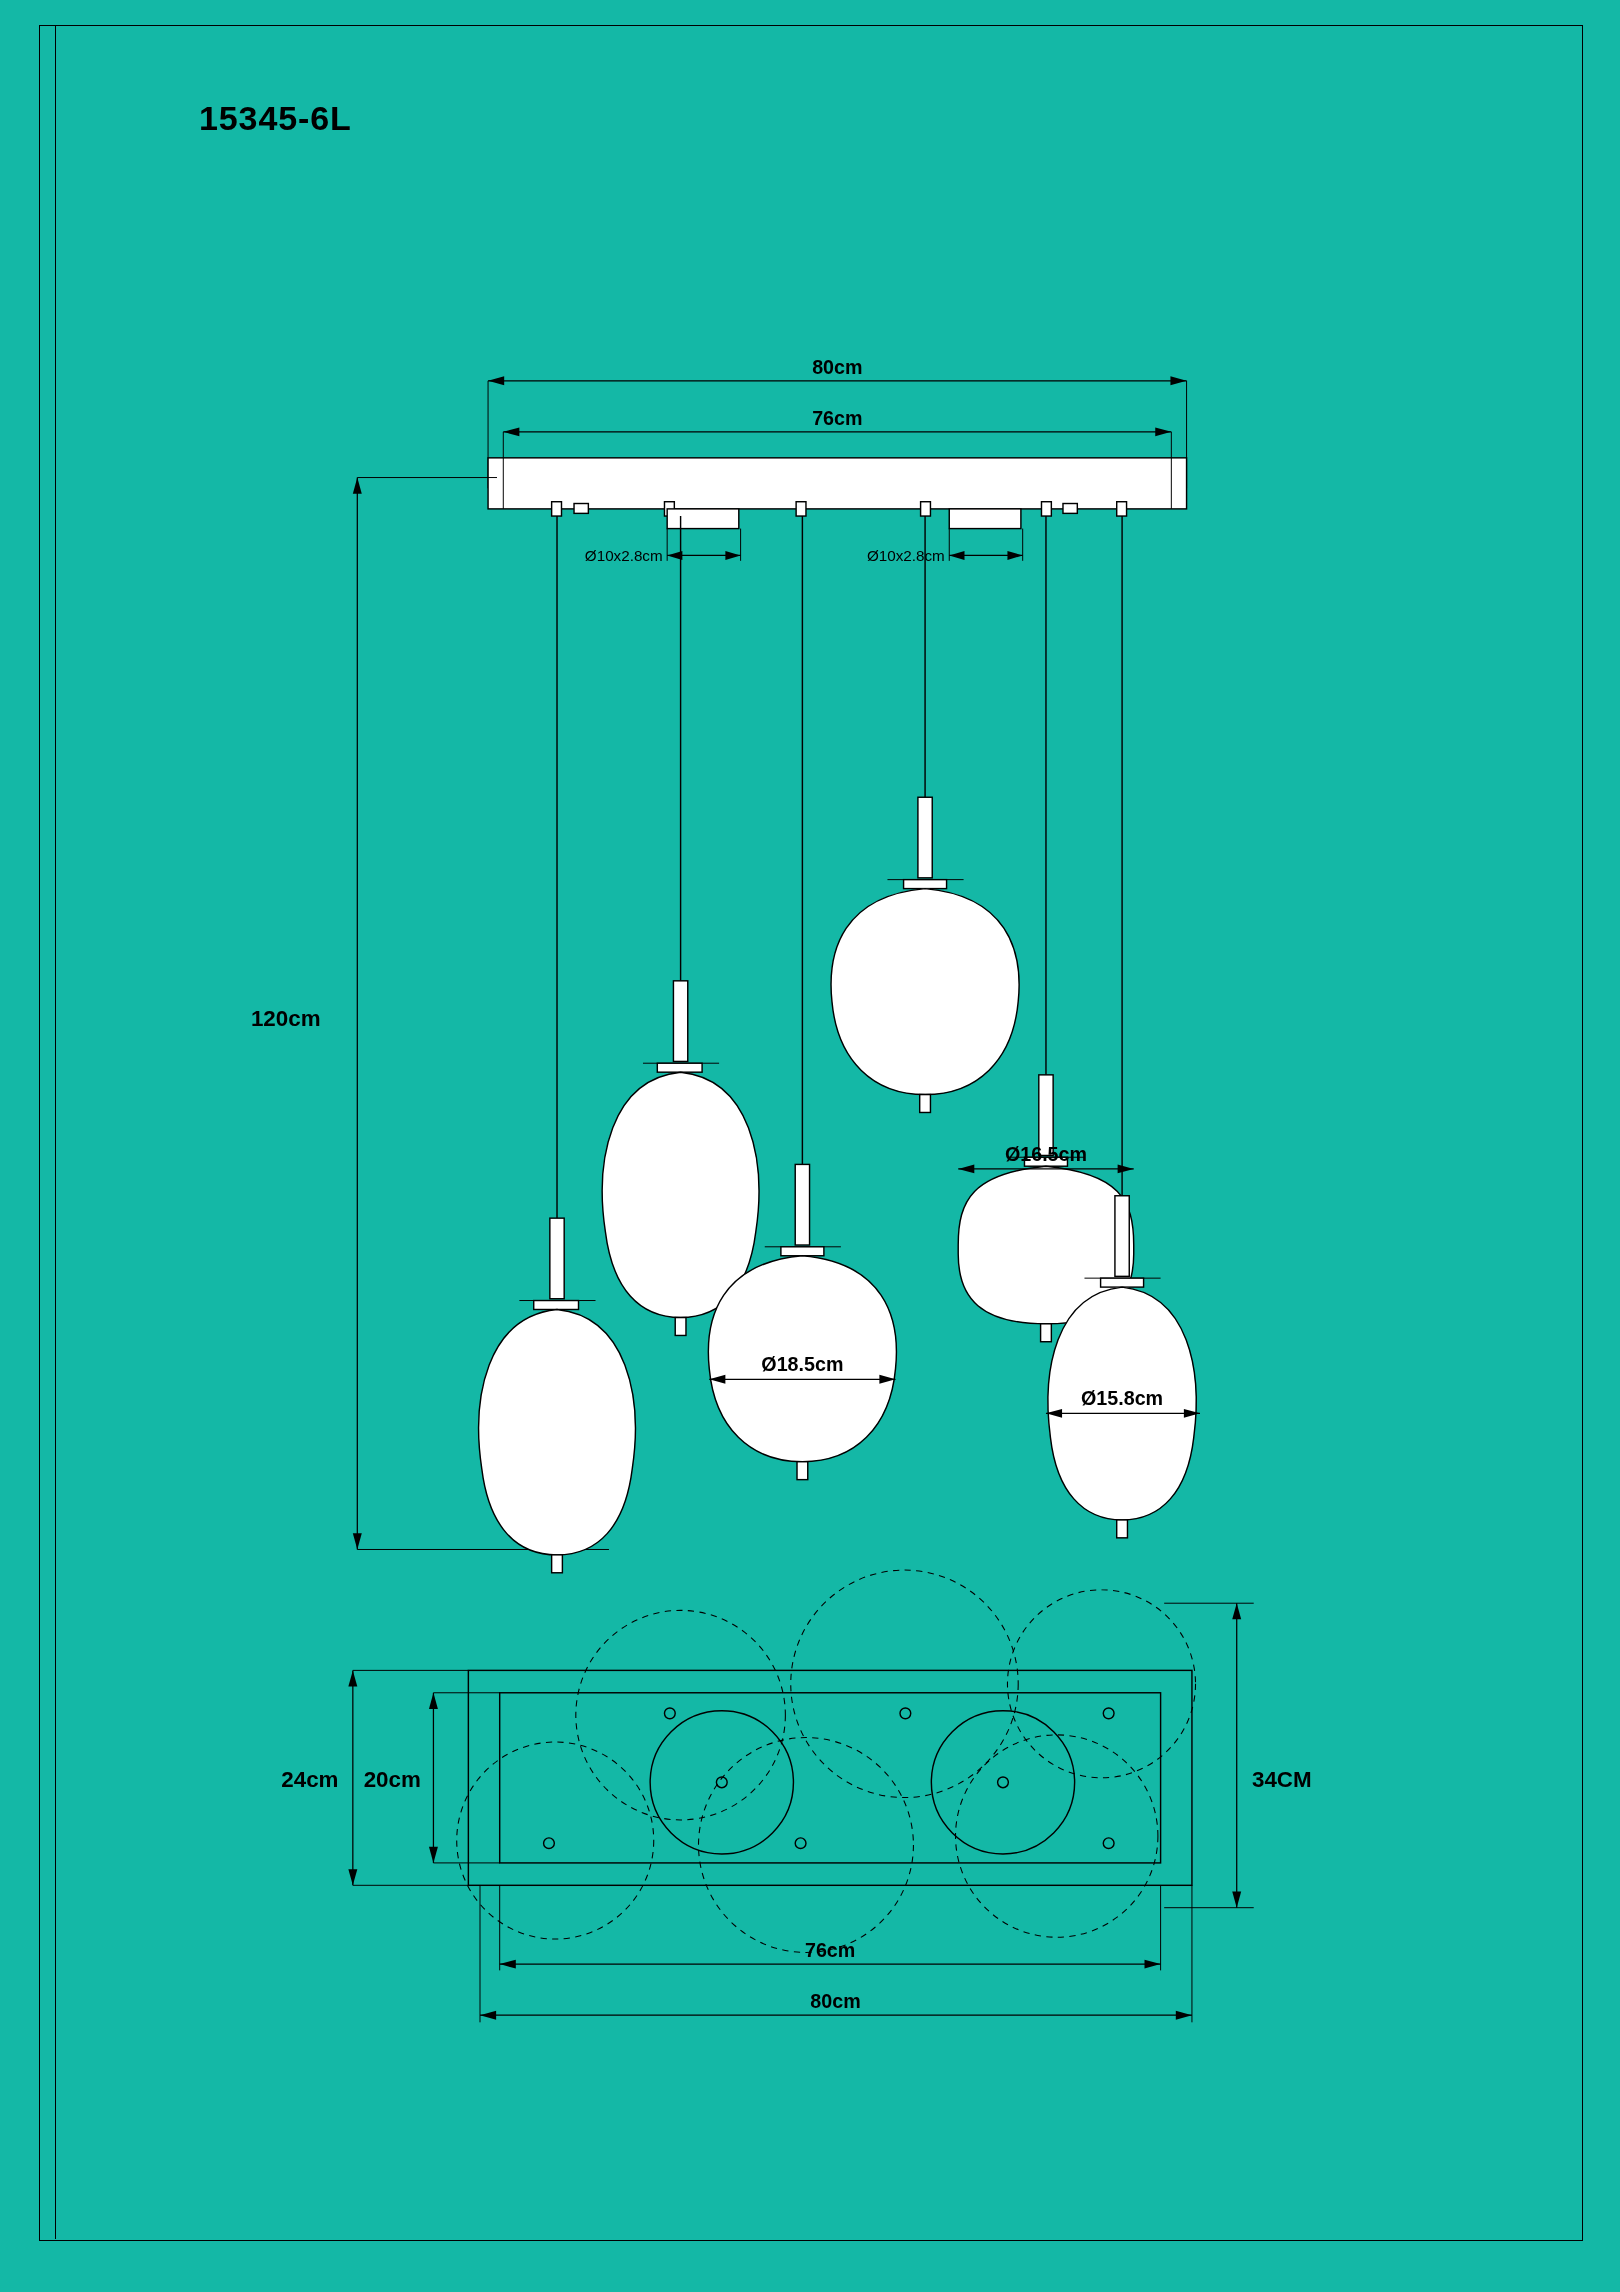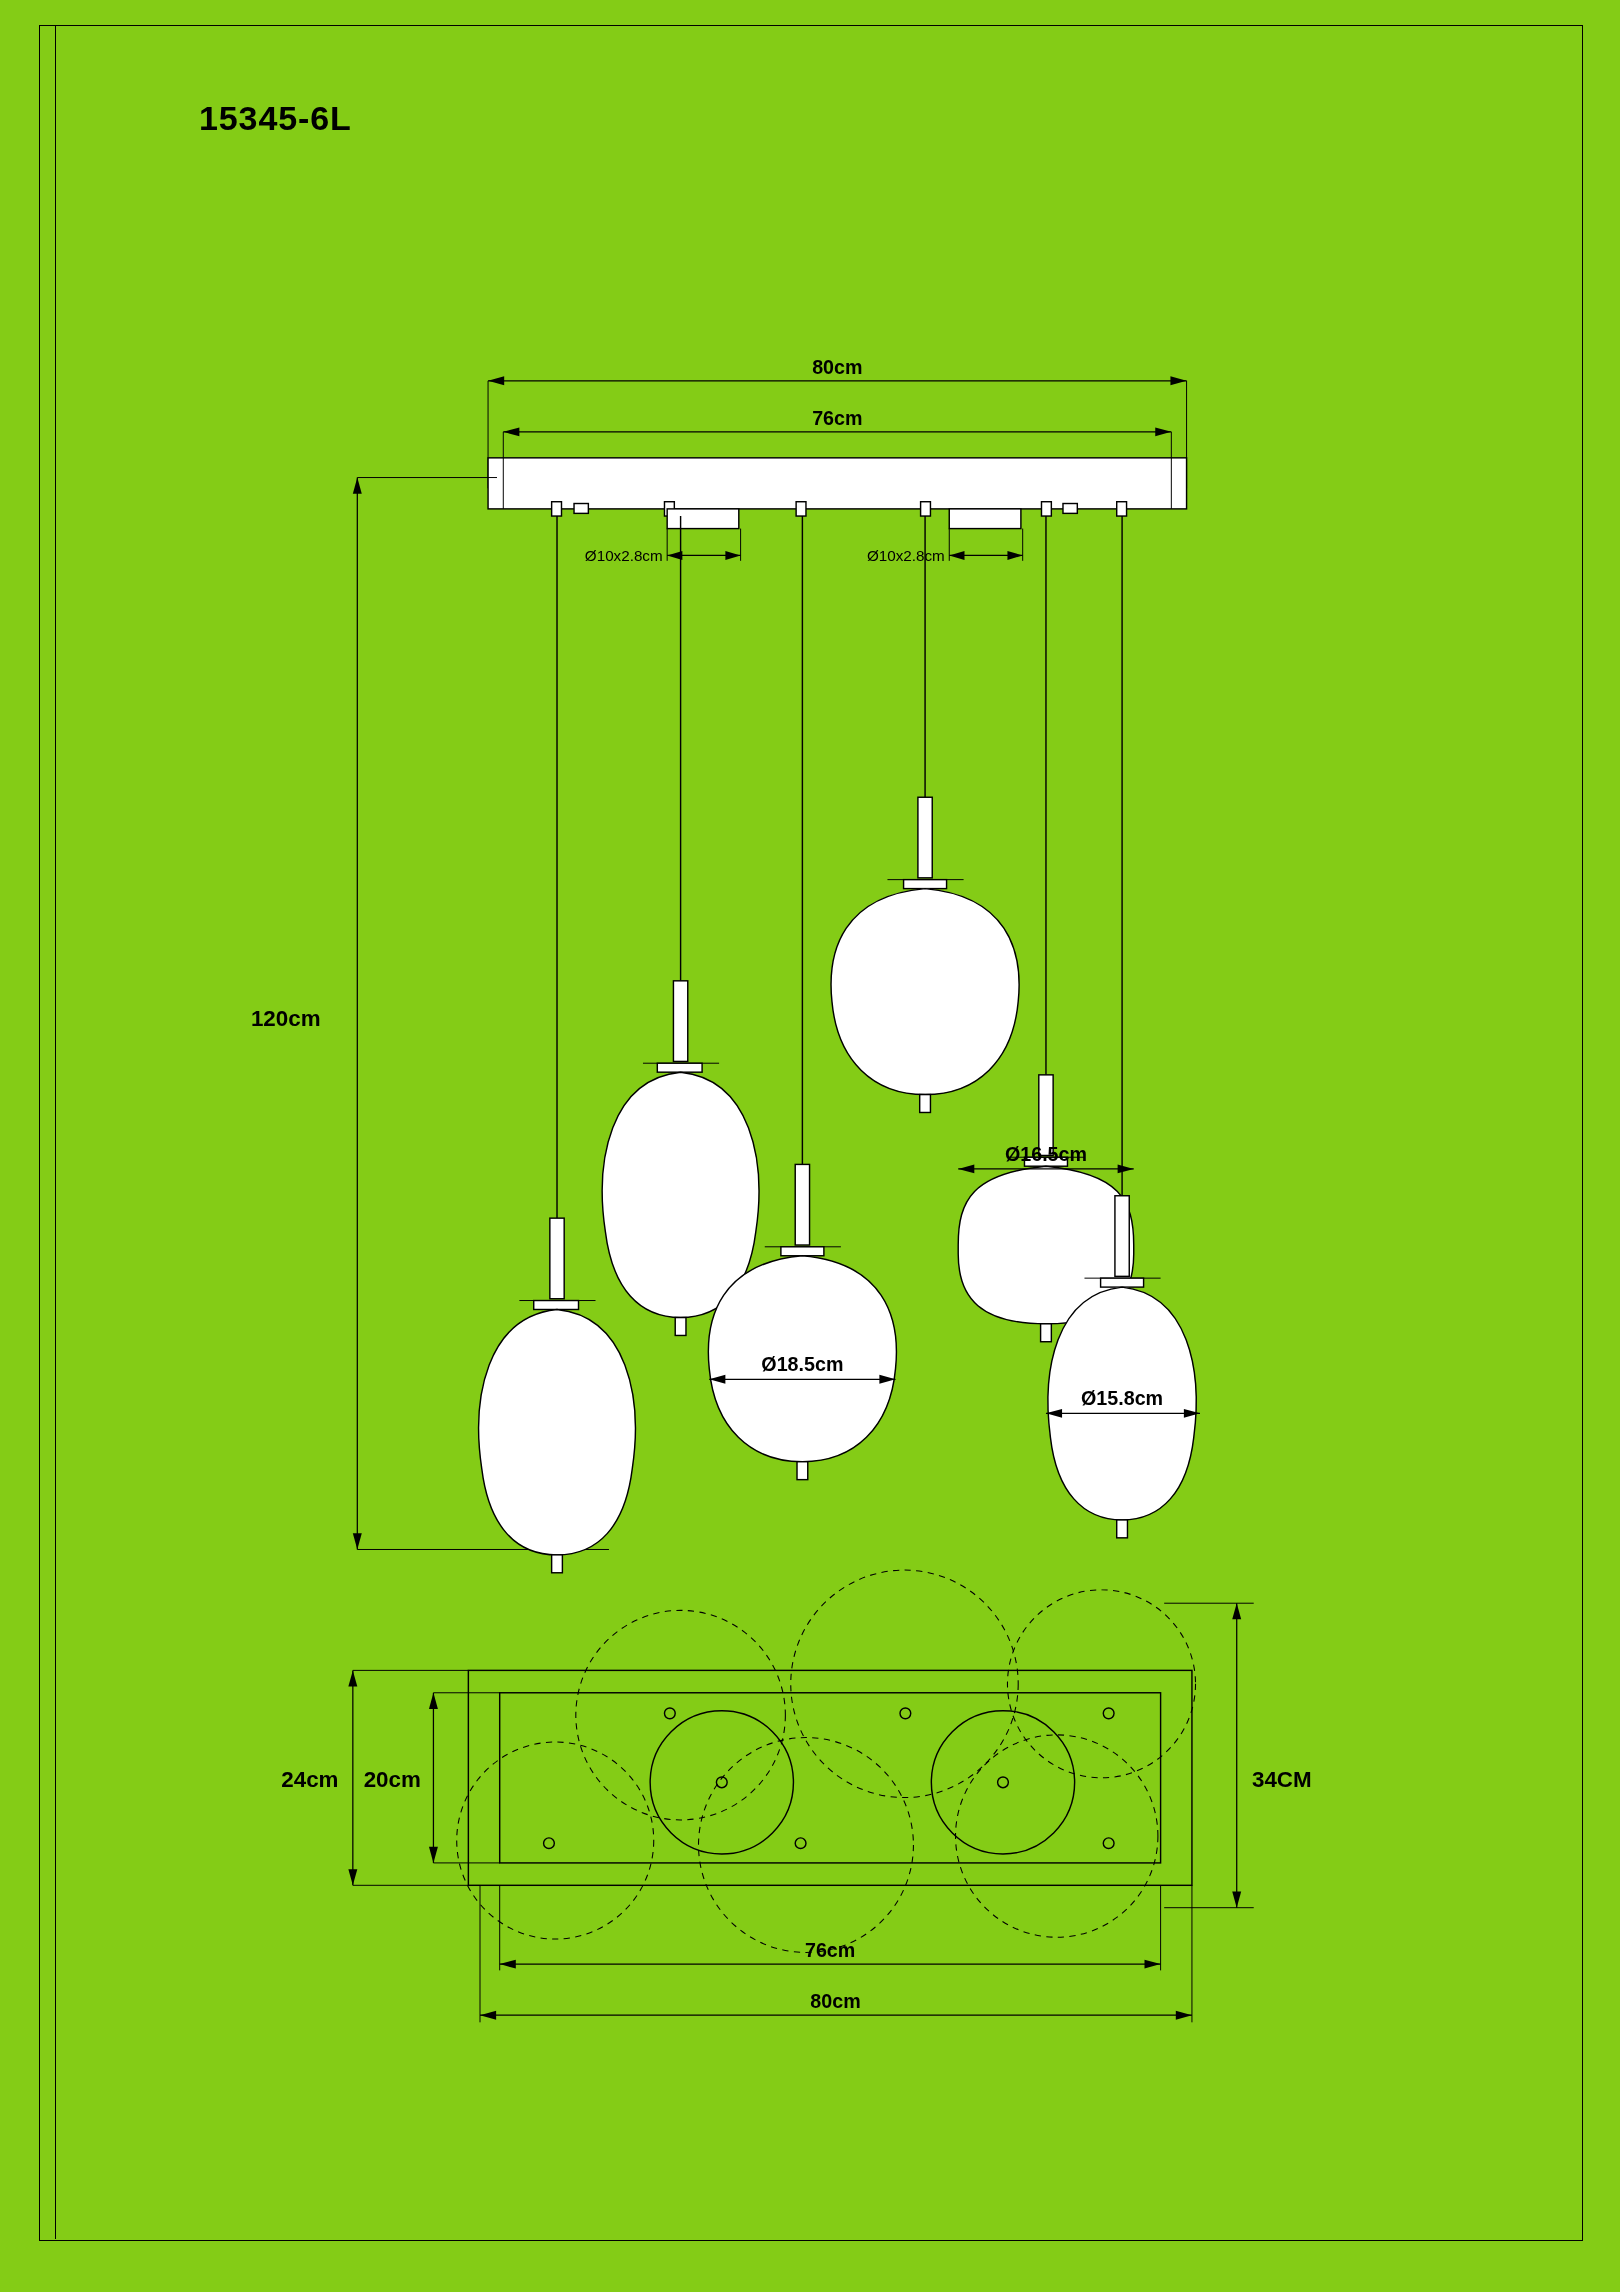--- a/index.html
+++ b/index.html
@@ -1,17 +1,17 @@
 <!DOCTYPE html>
 <html style="font-size:14.3px"><head>
 <meta charset="utf-8">
 <style>
   html,body{margin:0;padding:0;background:#ffffff;}
   body{width:1620px;height:2293px;font-family:"Liberation Sans",sans-serif;color:#000;}
-  #sheet{position:relative;width:1620px;height:2293px;overflow:hidden;background:#84cc16;}
+  #sheet{position:relative;width:1620px;height:2293px;overflow:hidden;background:#14b8a6;}
   .frame{position:absolute;left:39px;top:25px;width:1542px;height:2214px;border:1.8px solid #000;}
   .frame-notch{position:absolute;left:39px;top:25px;width:16px;height:2214px;border-right:1.8px solid #000;}
   .title{position:absolute;left:199px;top:99px;font-size:34px;font-weight:bold;letter-spacing:0.9px;}
   svg{position:absolute;left:0;top:0;width:1620px;height:2293px;}
   .dl{stroke:#000;stroke-width:1.4;fill:none;}
   .obj{stroke:#000;stroke-width:1.6;fill:none;}
   .objf{stroke:#000;stroke-width:1.6;fill:#fff;}
   .thin{stroke:#000;stroke-width:1.1;fill:none;}
   .dash{stroke:#000;stroke-width:1.2;fill:none;stroke-dasharray:7 6;}
   .lbl-b{font-size:25px;font-weight:bold;font-family:"Liberation Sans",sans-serif;fill:#000;}

